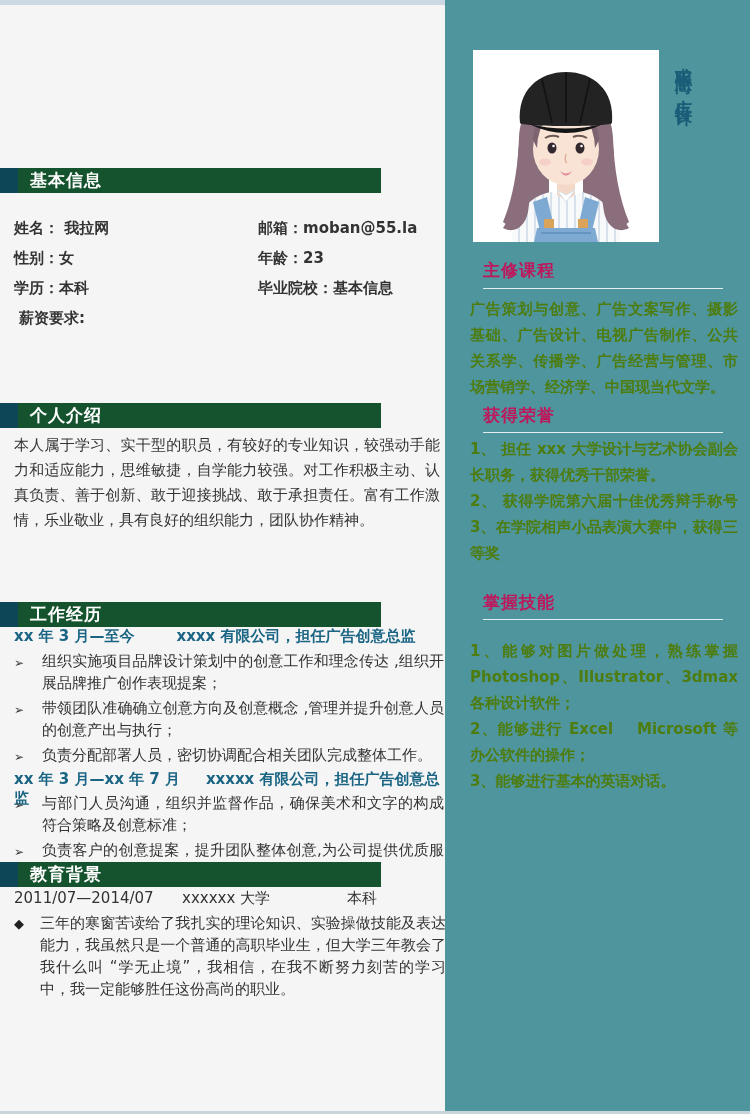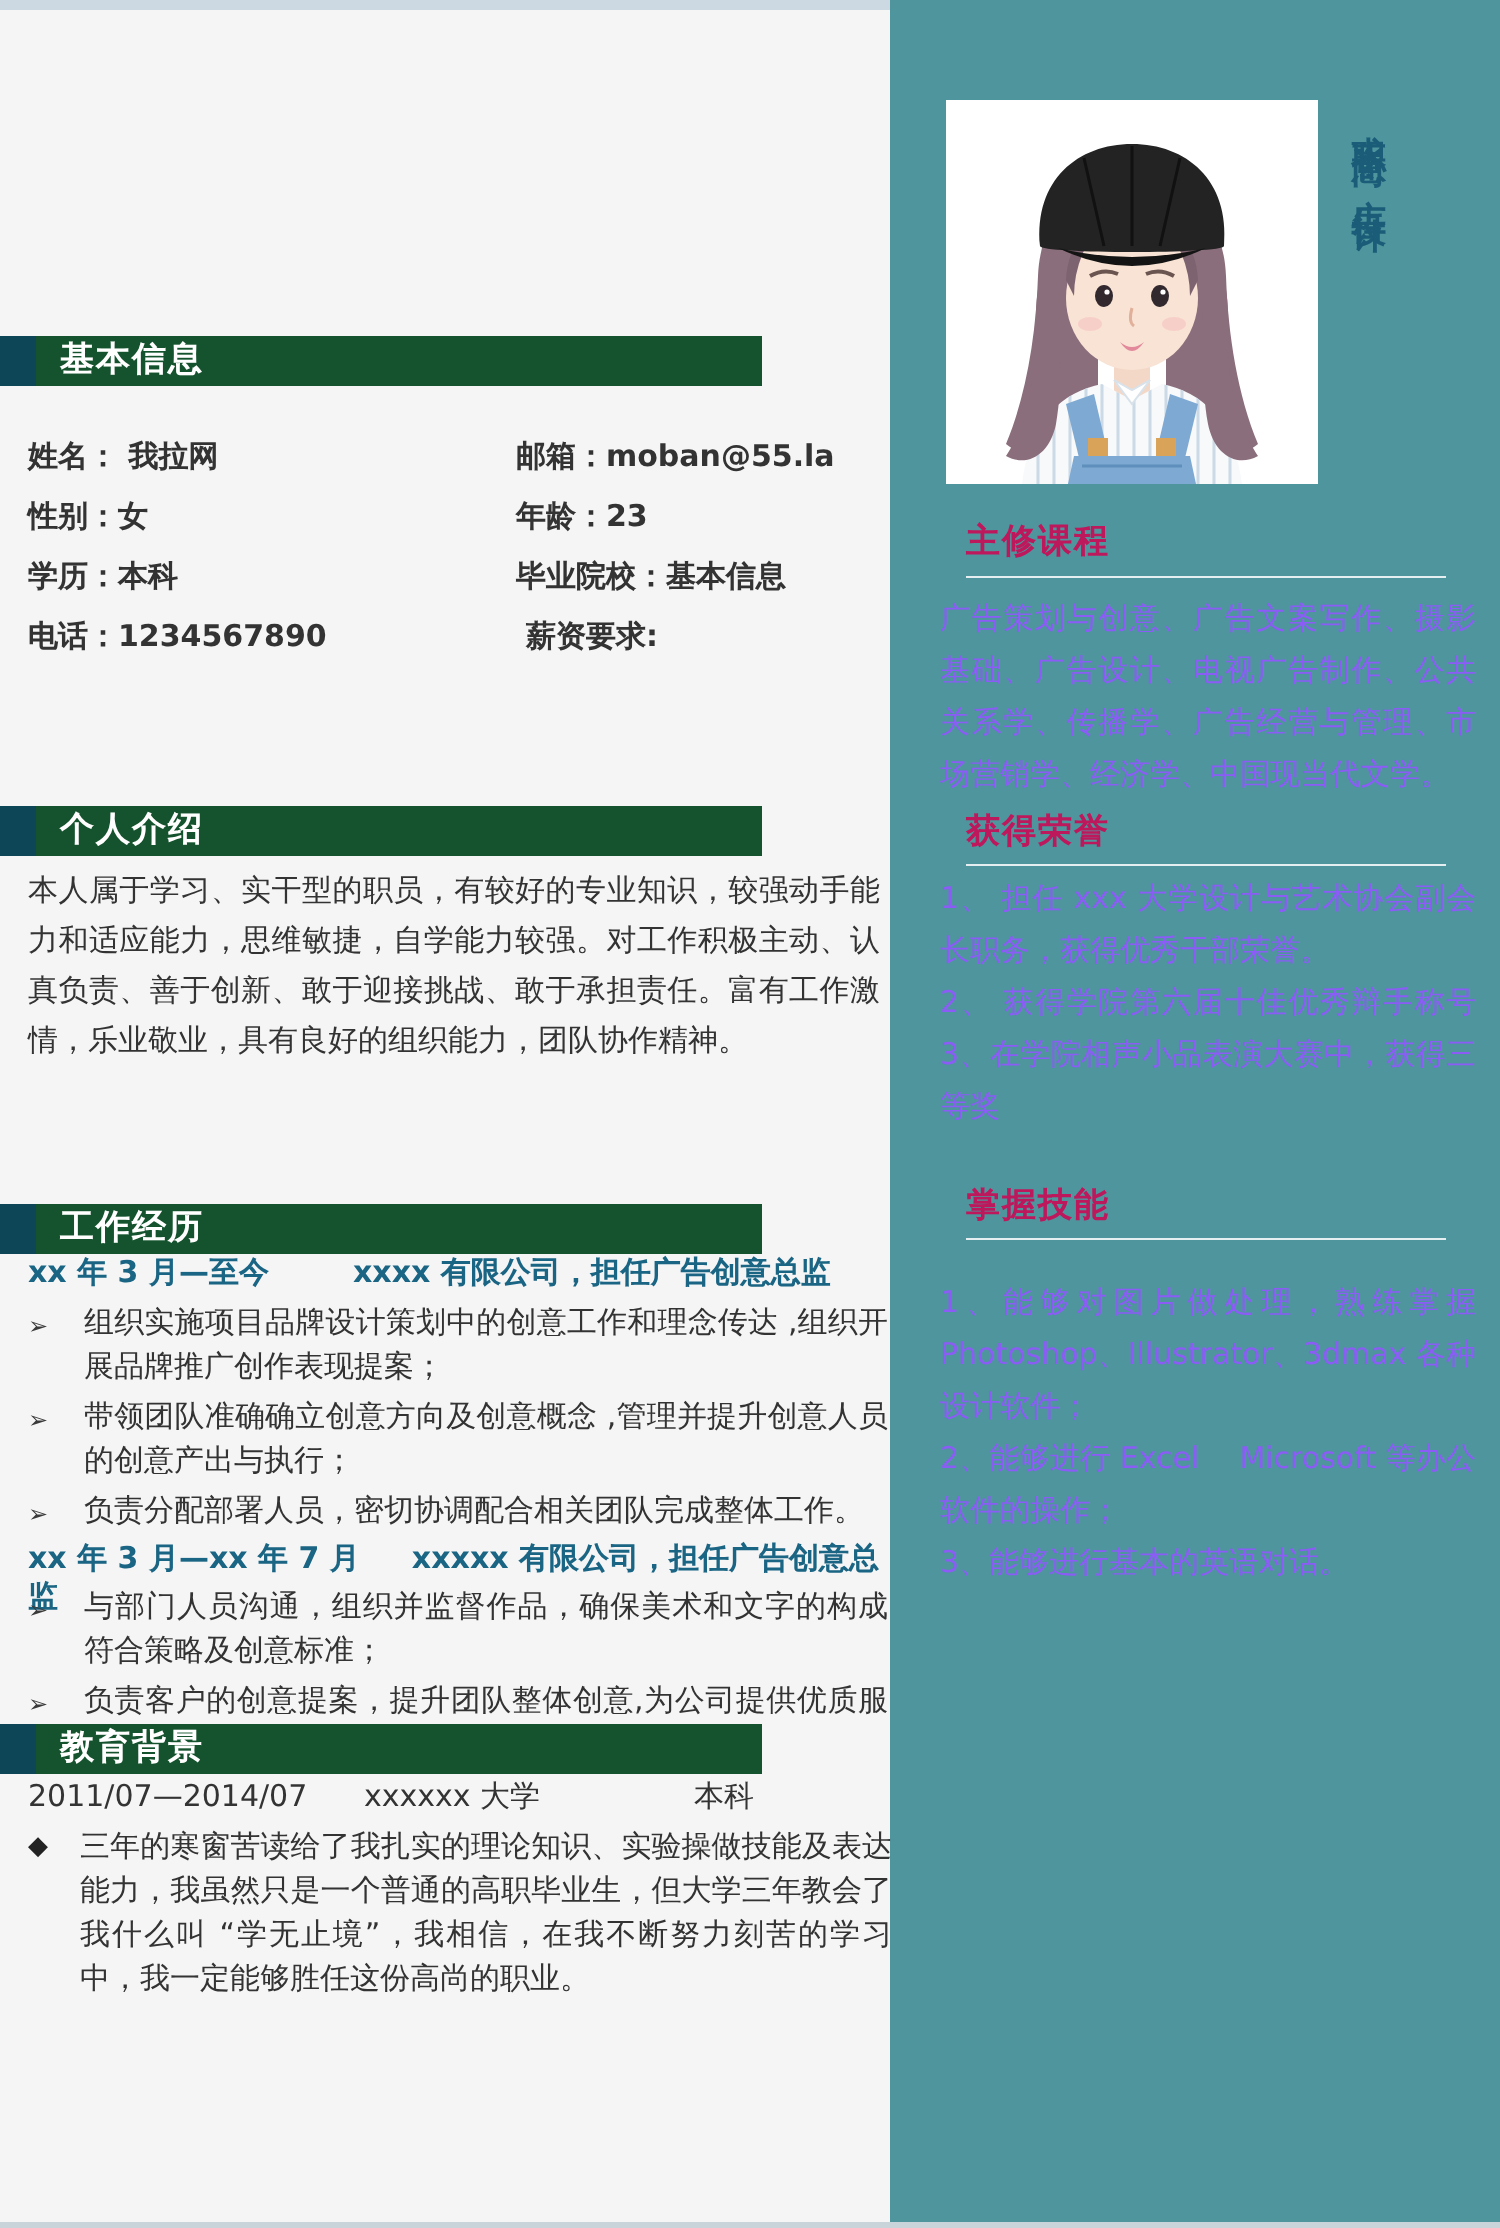--- a/index.html
+++ b/index.html
@@ -53,21 +53,21 @@
 
   
   .photo{position:absolute;left:473px;top:50px;width:186px;height:192px;background:#fff;overflow:hidden;}
   .vtitle{
     position:absolute;left:673px;top:54px;
     writing-mode:vertical-rl;
     font-size:17px;font-weight:bold;color:#1b5d78;letter-spacing:3px;
   }
   .side-h{position:absolute;left:483px;color:#be185d;font-size:17px;font-weight:bold;letter-spacing:1px;}
   .side-line{position:absolute;left:483px;width:240px;height:1px;background:rgba(255,255,255,.85);}
-  .side-text{position:absolute;left:470px;width:268px;color:#8b5cf6;font-size:15px;line-height:26px;text-align:justify;}
+  .side-text{position:absolute;left:470px;width:268px;color:#4d7c0f;font-size:15px;line-height:26px;text-align:justify;font-weight:bold;}
   .side-text .item{margin:0;}
 </style>
 </head>
 <body>
 
 <div class="strip-top"></div>
 <div class="sidebar"></div>
 
 <div class="secbar" style="top:168px"><span>基本信息</span></div>
 
@@ -78,21 +78,20 @@
   </div>
   <div class="row">
     <div class="cell-l"><span>性别：</span><span>女</span></div>
     <div class="cell-r"><span>年龄：</span><span>23</span></div>
   </div>
   <div class="row">
     <div class="cell-l"><span>学历：</span><span>本科</span></div>
     <div class="cell-r"><span>毕业院校：</span><span>基本信息</span></div>
   </div>
   <div class="row">
-    <div class="cell-l"><span>电话：</span><span>1234567890</span></div>
     <div class="cell-r pad"><span>薪资要求:</span><span></span></div>
   </div>
 </div>
 
 <div class="secbar" style="top:403px"><span>个人介绍</span></div>
 <div class="para" style="top:433px">本人属于学习、实干型的职员，有较好的专业知识，较强动手能力和适应能力，思维敏捷，自学能力较强。对工作积极主动、认真负责、善于创新、敢于迎接挑战、敢于承担责任。富有工作激情，乐业敬业，具有良好的组织能力，团队协作精神。</div>
 
 <div class="secbar" style="top:602px"><span>工作经历</span></div>
 
 <div class="job-title" style="top:627px">

